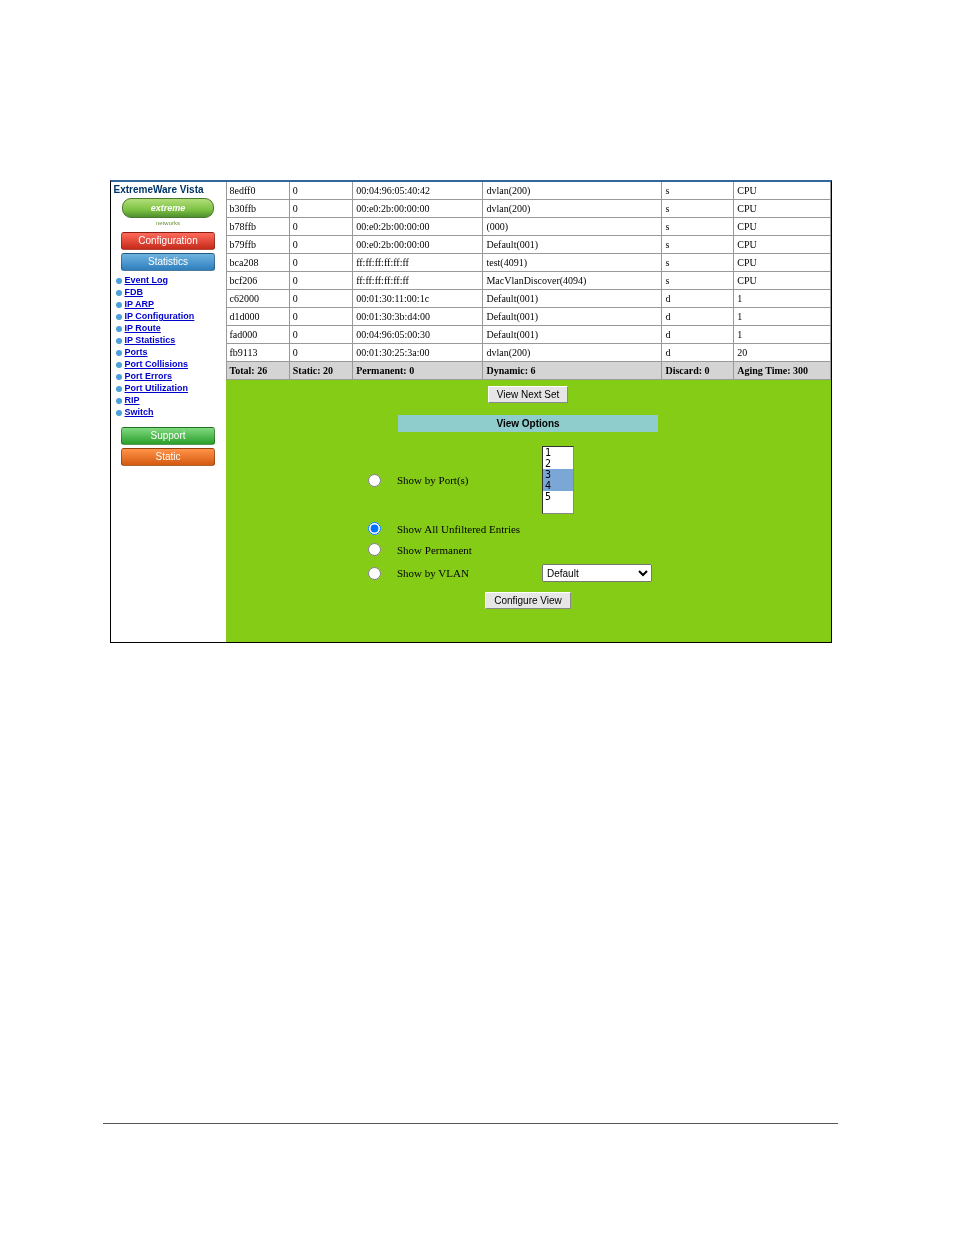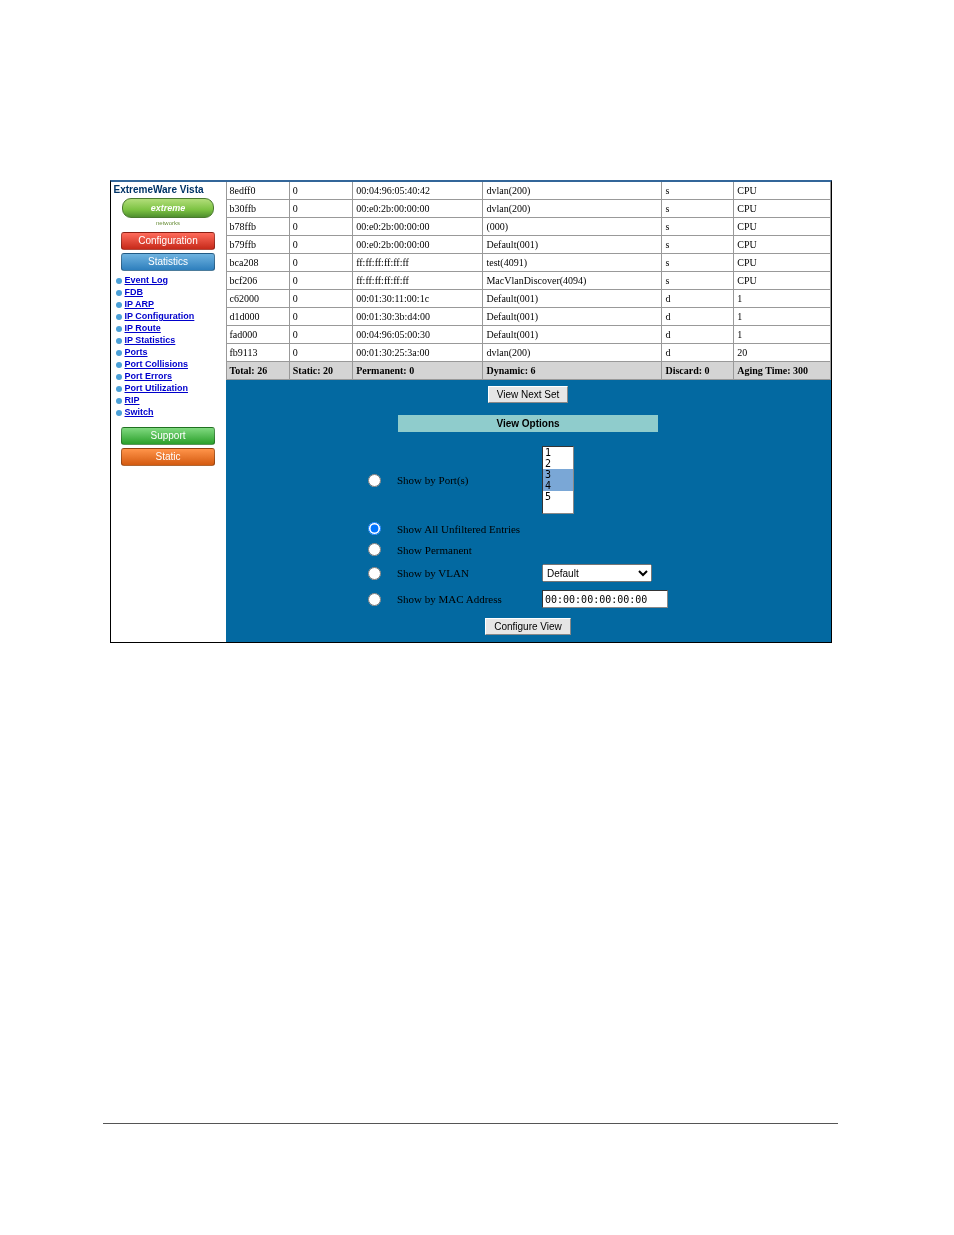--- a/index.html
+++ b/index.html
@@ -108,21 +108,21 @@
     border: 0;
   }
   .nav-list li a {
     color: #0000cc;
     text-decoration: underline;
     font-weight: bold;
   }
 
   .main {
     flex: 1;
-    background: #0369a1;
+    background: #84cc16;
     padding: 0;
   }
   table.fdb {
     width: 100%;
     border-collapse: collapse;
     font-family: 'Times New Roman', serif;
     font-size: 10px;
   }
   table.fdb td {
     border: 1px solid #999;
@@ -383,25 +383,20 @@
           <input type="radio" name="vo" style="">
           <span>Show Permanent</span>
         </div>
         <div class="opt-row">
           <input type="radio" name="vo" style="">
           <span class="opt-label">Show by VLAN</span>
           <select class="vlan-sel">
             <option>Default</option>
           </select>
         </div>
-        <div class="opt-row">
-          <input type="radio" name="vo" style="">
-          <span class="opt-label">Show by MAC Address</span>
-          <input class="mac-input" value="00:00:00:00:00:00" style="">
-        </div>
       </div>
 
       <div class="center-row">
         <span class="btn-3d">Configure View</span>
       </div>
     </div>
   </div>
 
   <hr class="bottom">
 </div>

